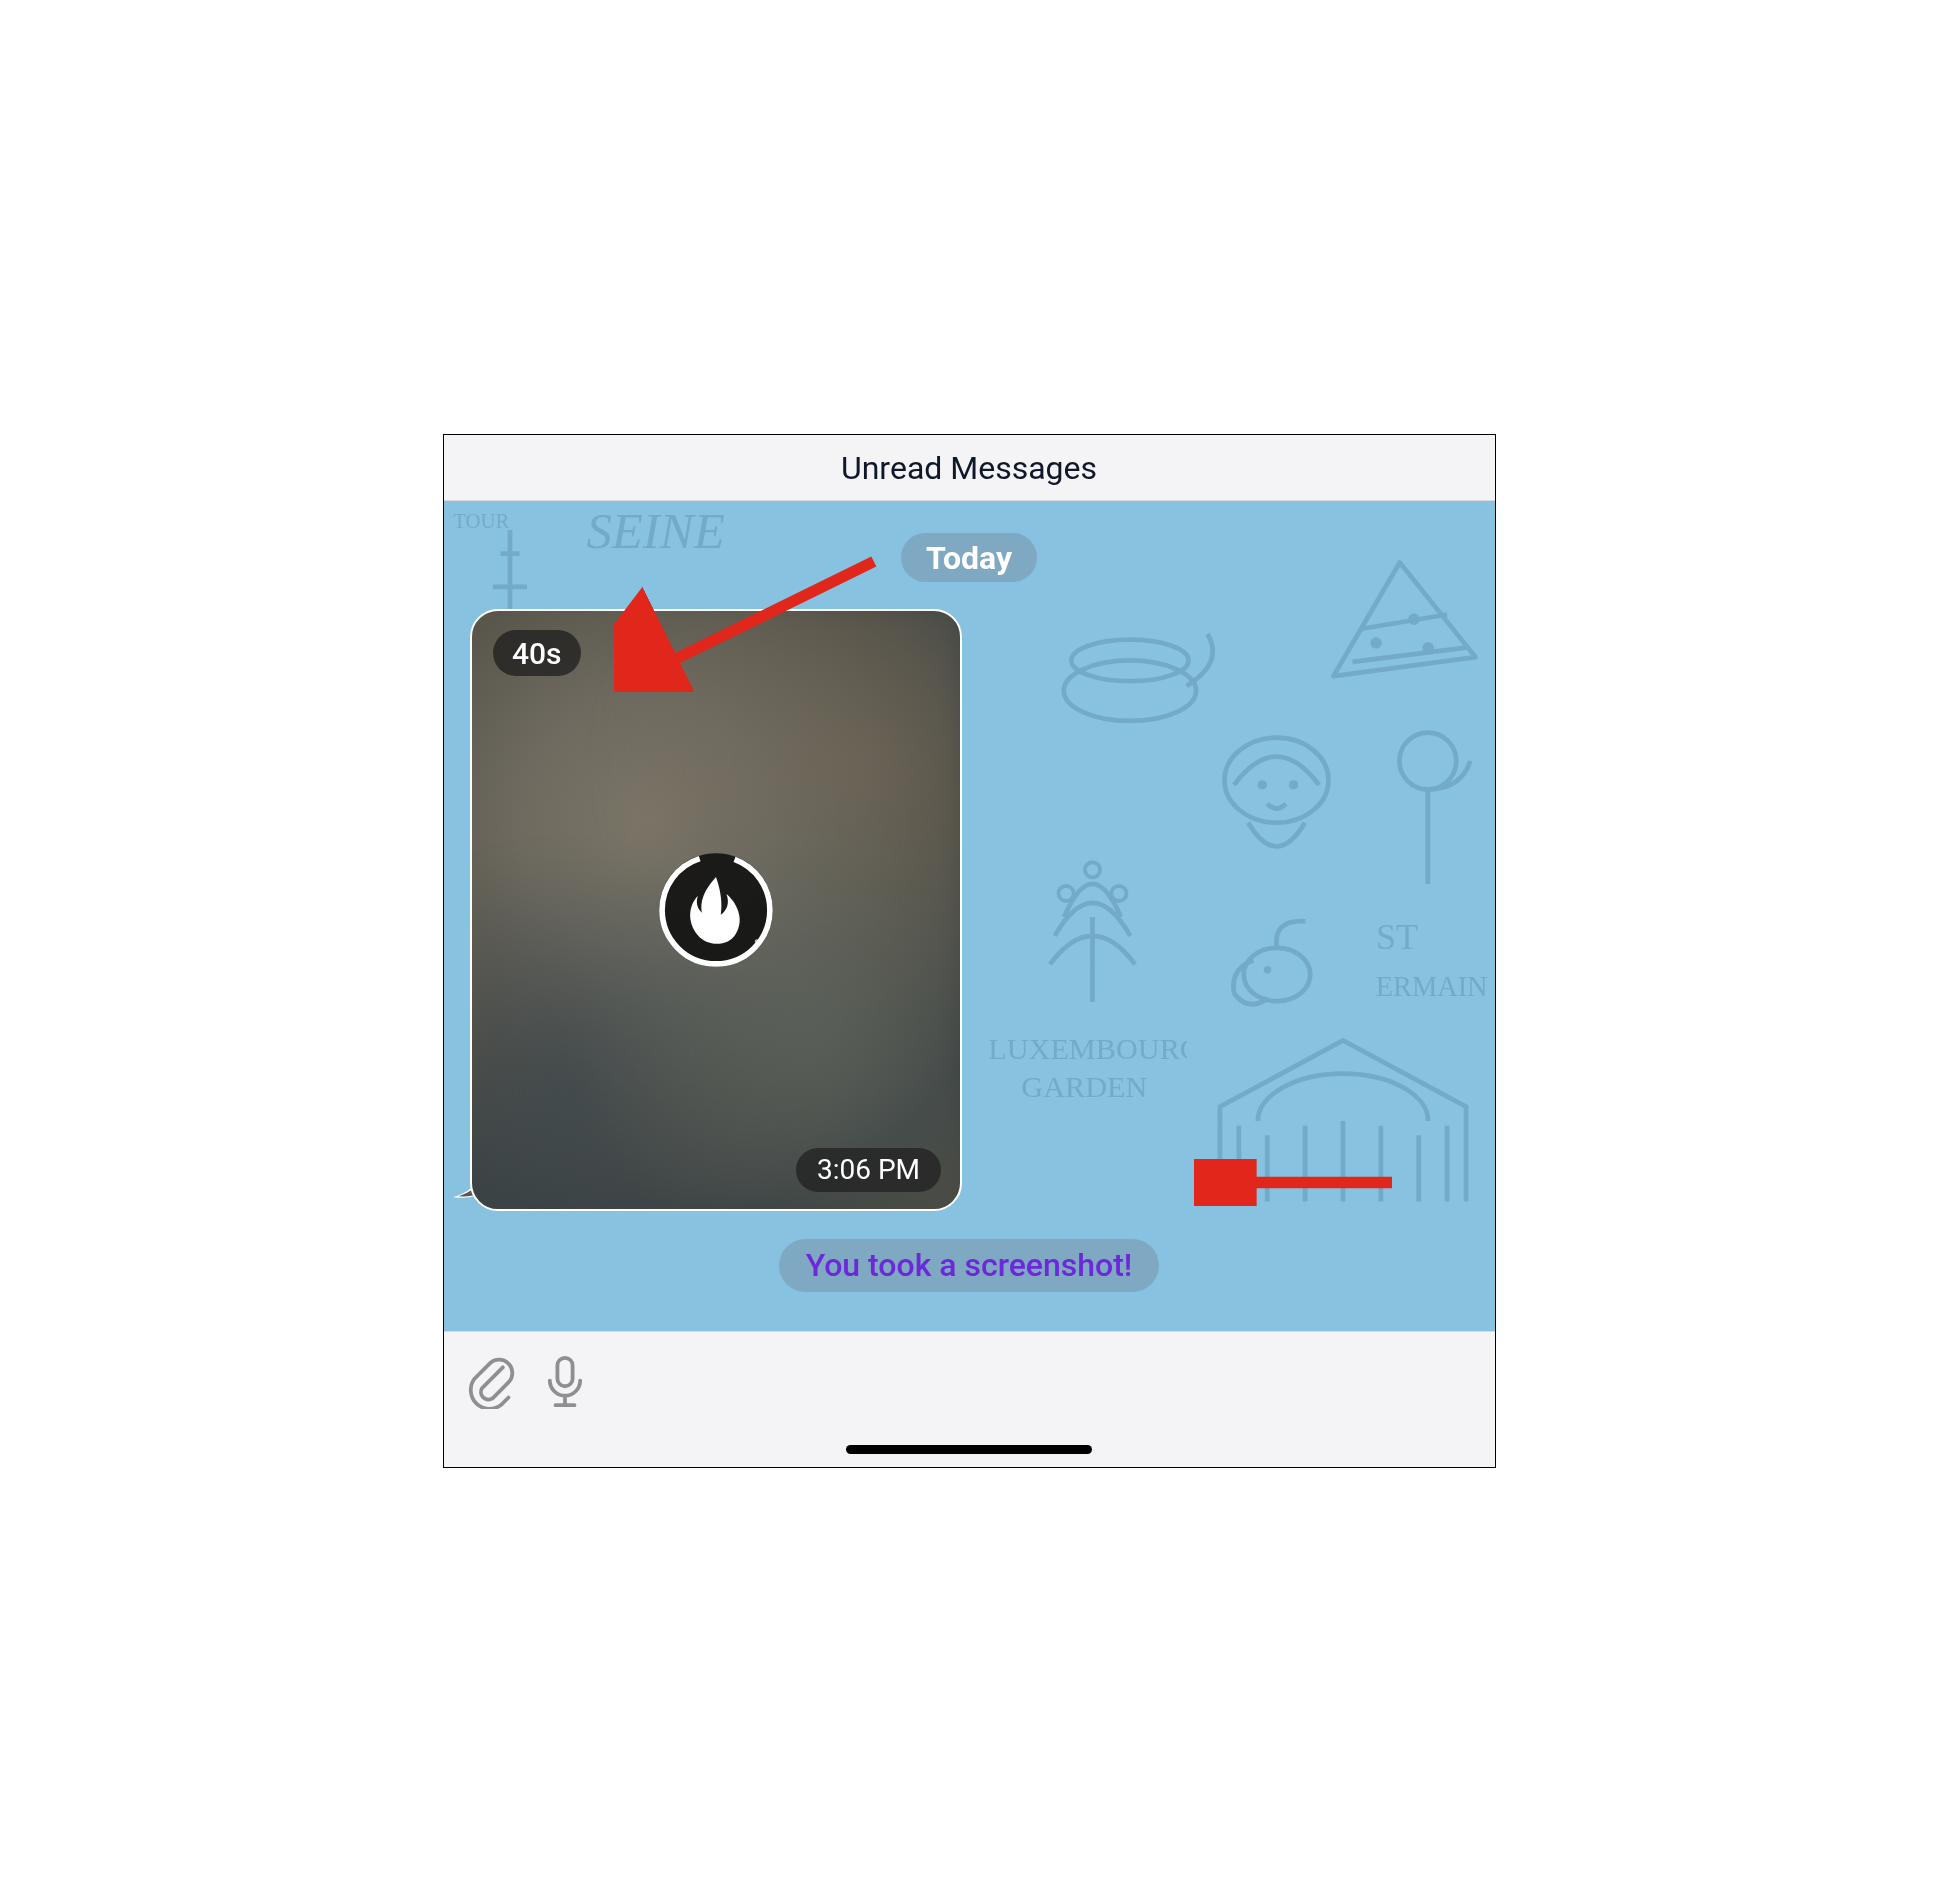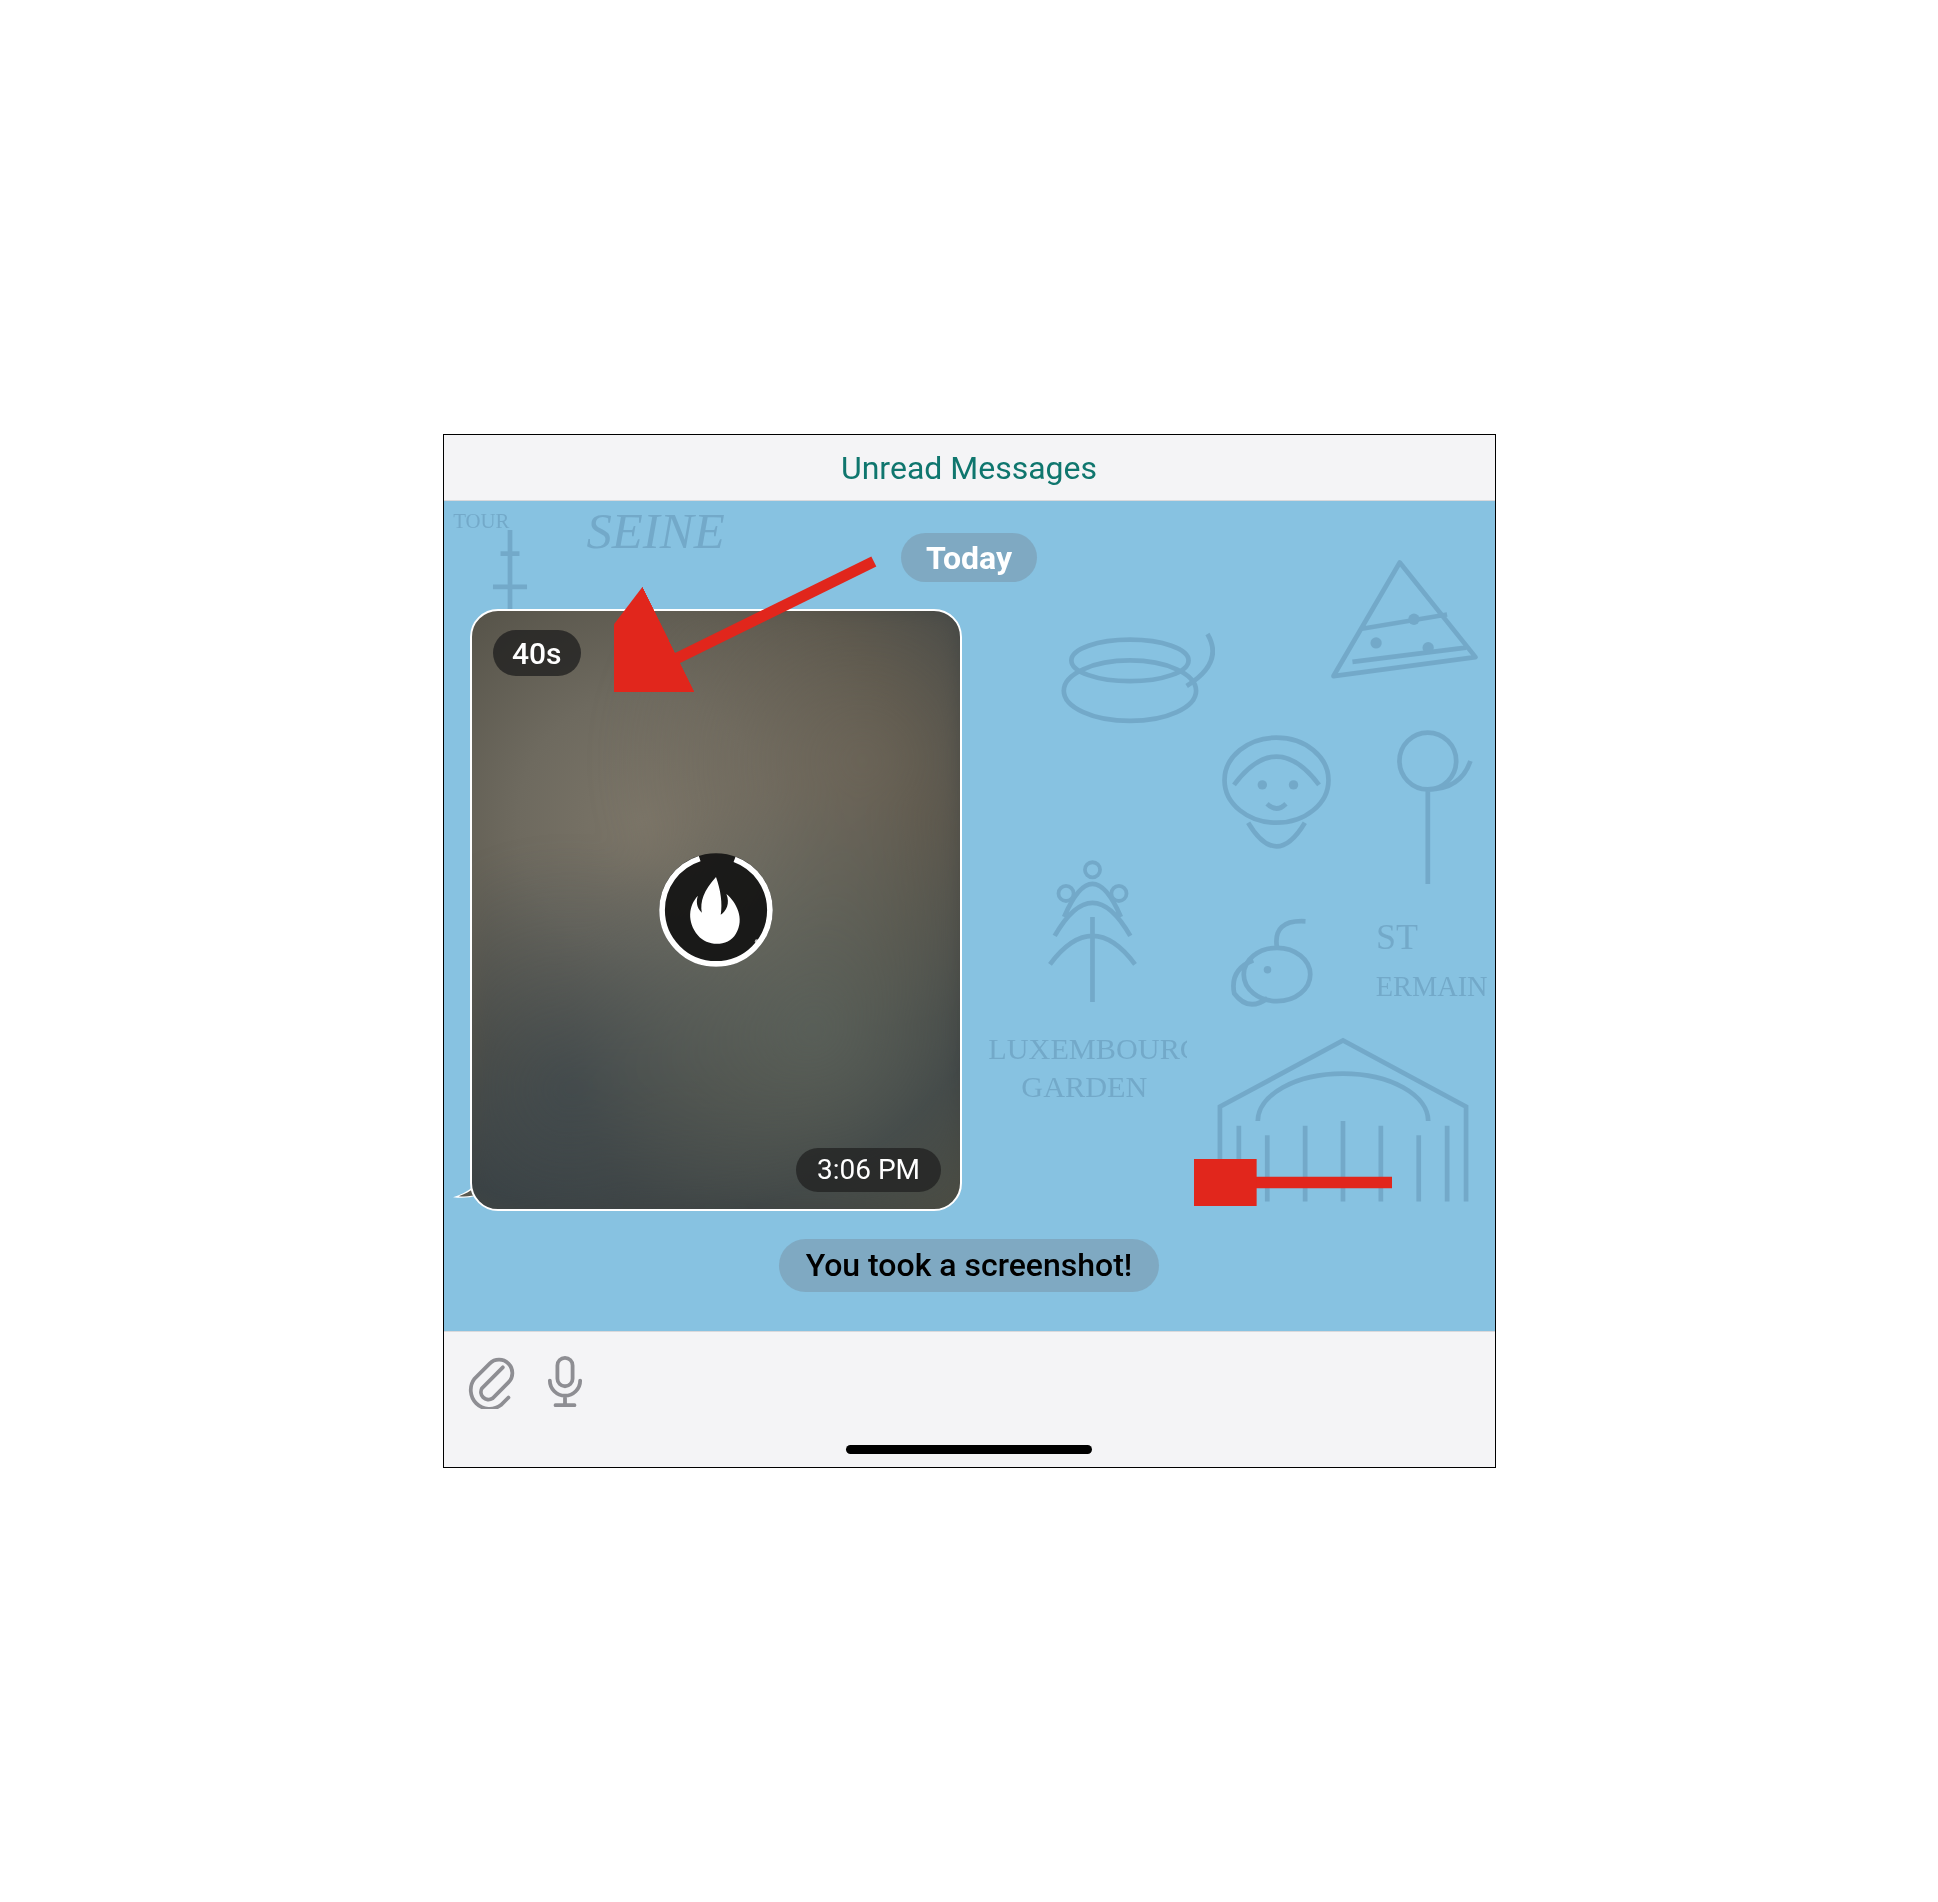--- a/index.html
+++ b/index.html
@@ -23,21 +23,21 @@
       overflow: hidden;
     }
     .header-bar {
       height: 66px;
       background: #f4f4f6;
       border-bottom: 0.9px solid #d9d9dc;
       display: flex;
       align-items: center;
       justify-content: center;
       font-size: 32px;
-      color: #0f766e;
+      color: #0f172a;
       font-weight: 400;
     }
     .chat-area {
       flex: 1;
       background: #87c2e1;
       position: relative;
       overflow: hidden;
       display: flex;
       flex-direction: column;
       align-items: center;
@@ -122,21 +122,21 @@
       position: absolute;
       top: 50%;
       left: 50%;
       transform: translate(-50%, -50%);
       width: 123px;
       height: 123px;
     }
     .system-pill {
       margin-top: 28px;
       background: rgba(120, 150, 170, 0.55);
-      color: #000000;
+      color: #6d28d9;
       font-size: 32px;
       font-weight: 500;
       padding: 7.6px 26.5px;
       border-radius: 28px;
       z-index: 2;
     }
     .input-bar {
       background: #f4f4f6;
       border-top: 0.9px solid #d9d9dc;
       padding: 21px 19px 57px 19px;

